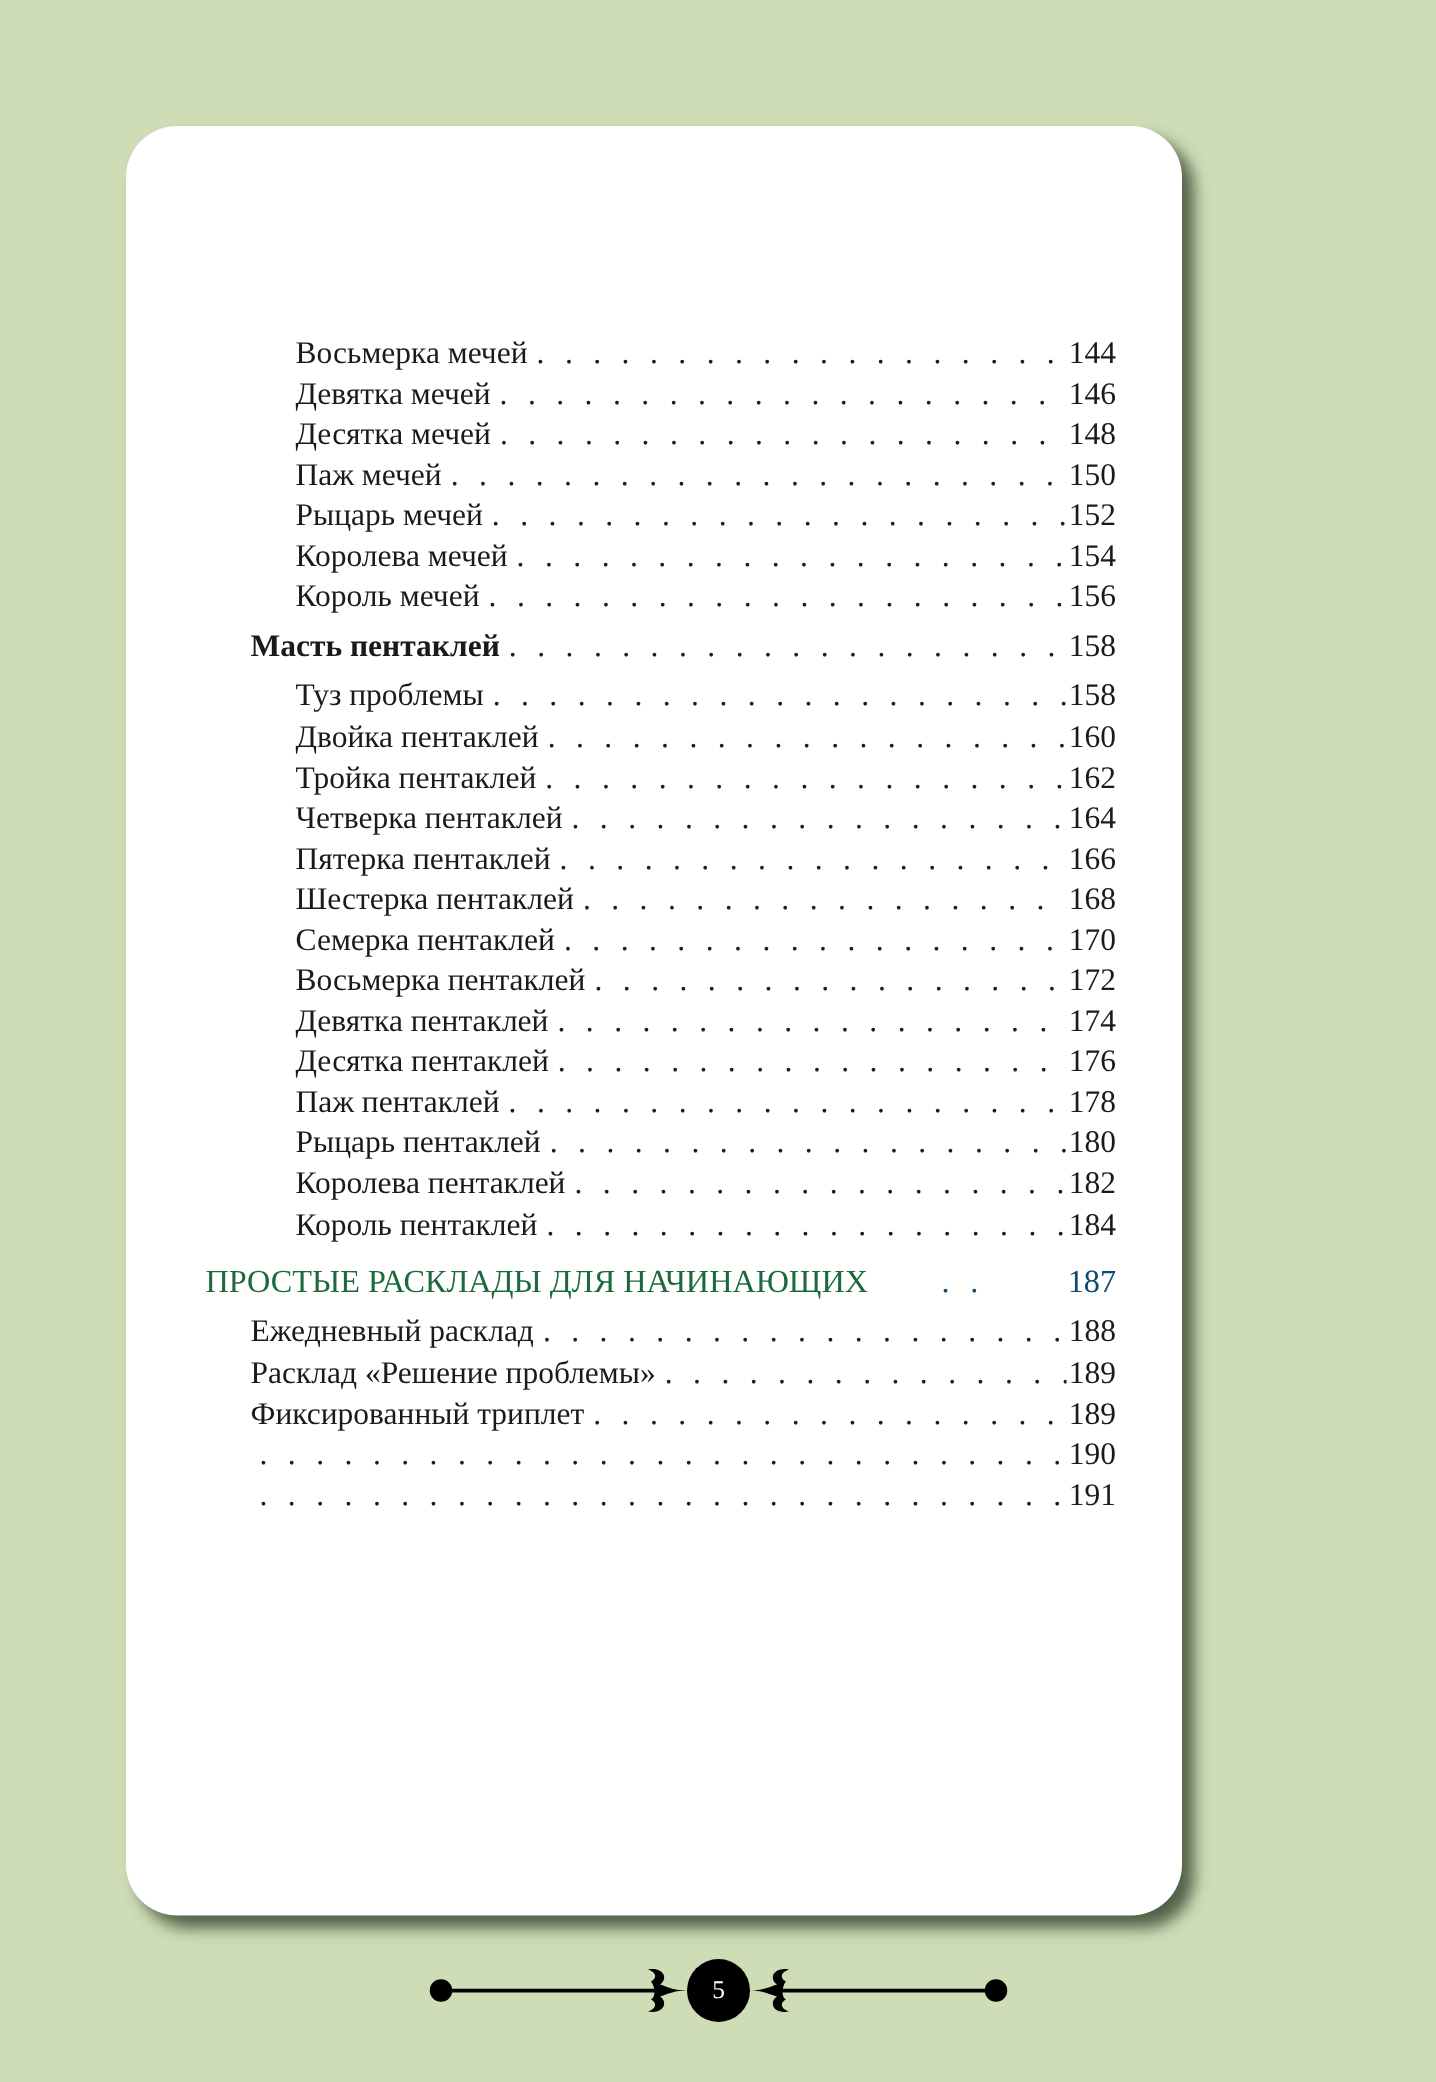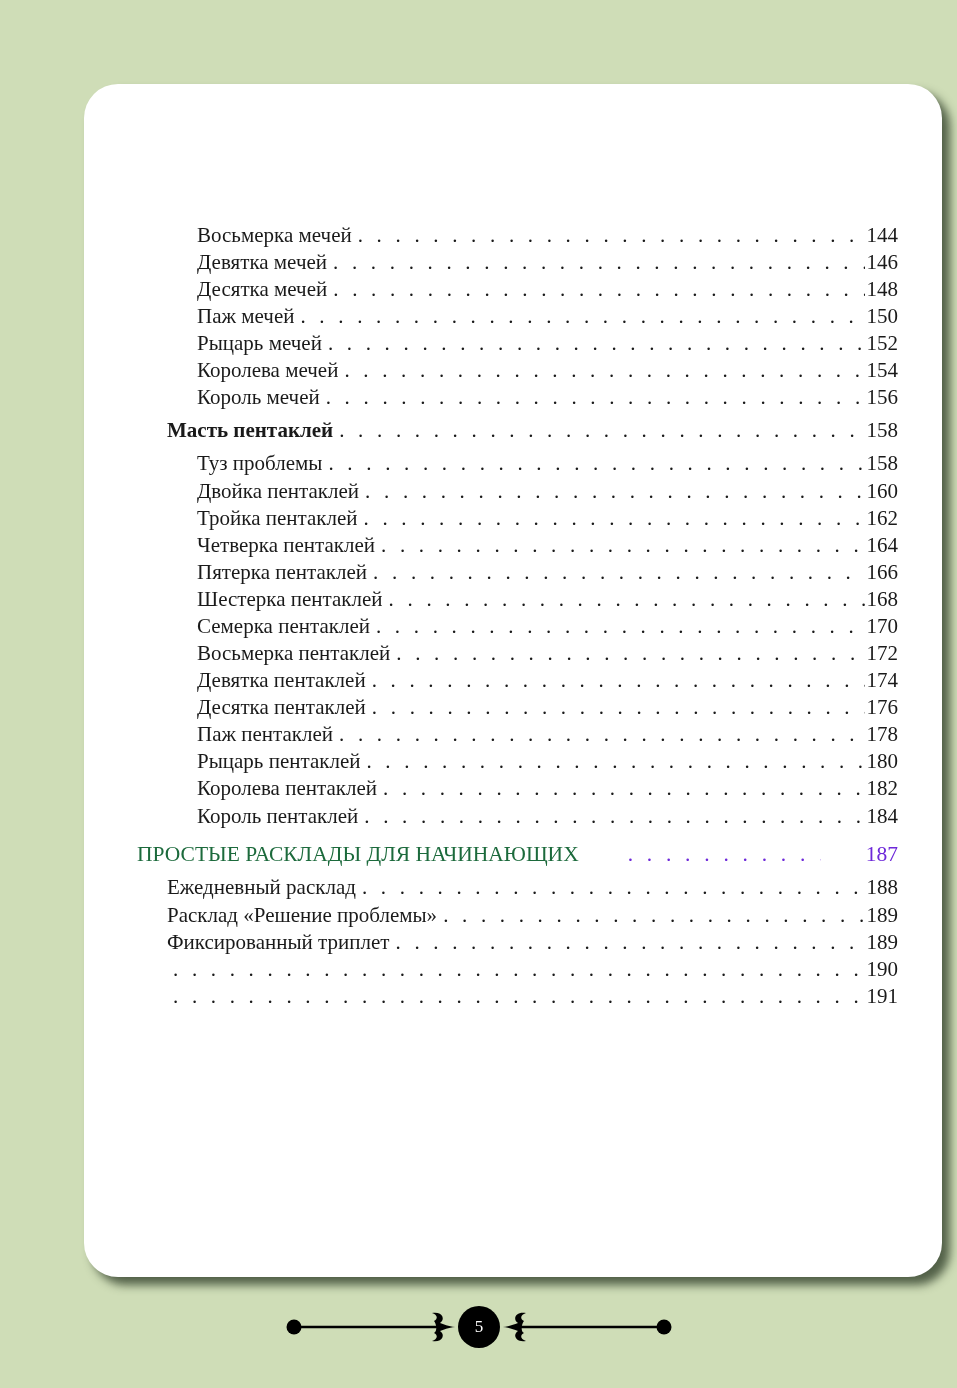--- a/index.html
+++ b/index.html
@@ -7,21 +7,21 @@
     width:957px; height:1388px;
     background:#cfddb7;
     position:relative;
     overflow:hidden;
     font-family:"Liberation Serif","DejaVu Serif",serif;
     color:#1a1a1a;
   }
   .page-card {
     position:absolute;
     left:84px; top:84px;
-    width:858px; height:1193px;
+    width:704px; height:1193px;
     background:#ffffff;
     border-radius:34px;
     box-shadow:8px 8px 10px rgba(40,55,35,0.75);
   }
   .toc {
     position:absolute;
     left:0; top:0; right:0;
   }
   .toc-row {
     position:absolute;
@@ -44,21 +44,21 @@
     content:". . . . . . . . . . . . . . . . . . . . . . . . . . . . . . . . . . . . . . . . . . . . . . . . . . . . . . . . . . . . . . . . . . . . . . . . . . . . . . . . . . . . . . . . . . . . .";
     white-space:nowrap;
     letter-spacing:4.2px;
   }
   .toc-row .page { flex:0 0 auto;font-family:Liberation Serif, serif; }
   .lvl2 { left:113px; }
   .lvl1 { left:83px; }
   .lvl0 { left:53px; }
   .bold { font-weight:bold; }
   .heading { color:#1c6a3c; font-size:21.5px;gap:43px; }
-  .heading .dots, .heading .page { color:#6d28d9; }
+  .heading .dots, .heading .page { color:#0c4a6e; }
 
   .footer-ornament {
     position:absolute;
     left:286px; top:1305px;
     width:386px; height:44px;
   }
   .page-number {
     position:absolute;
     left:458px; top:1306px;
     width:42px; height:42px;

